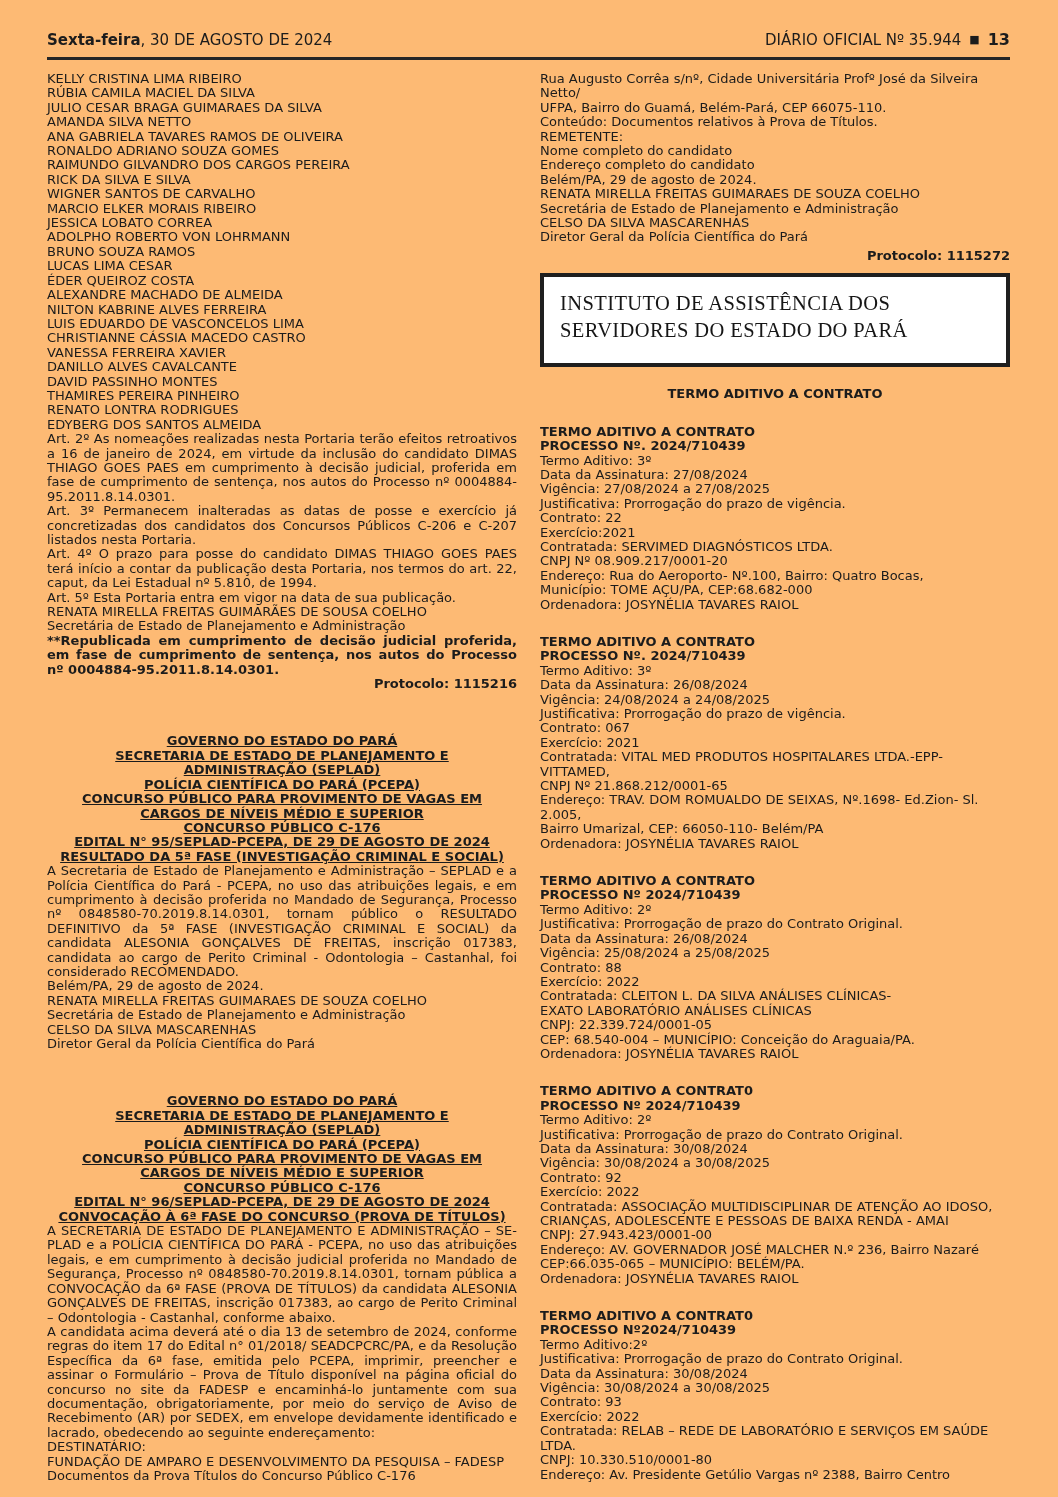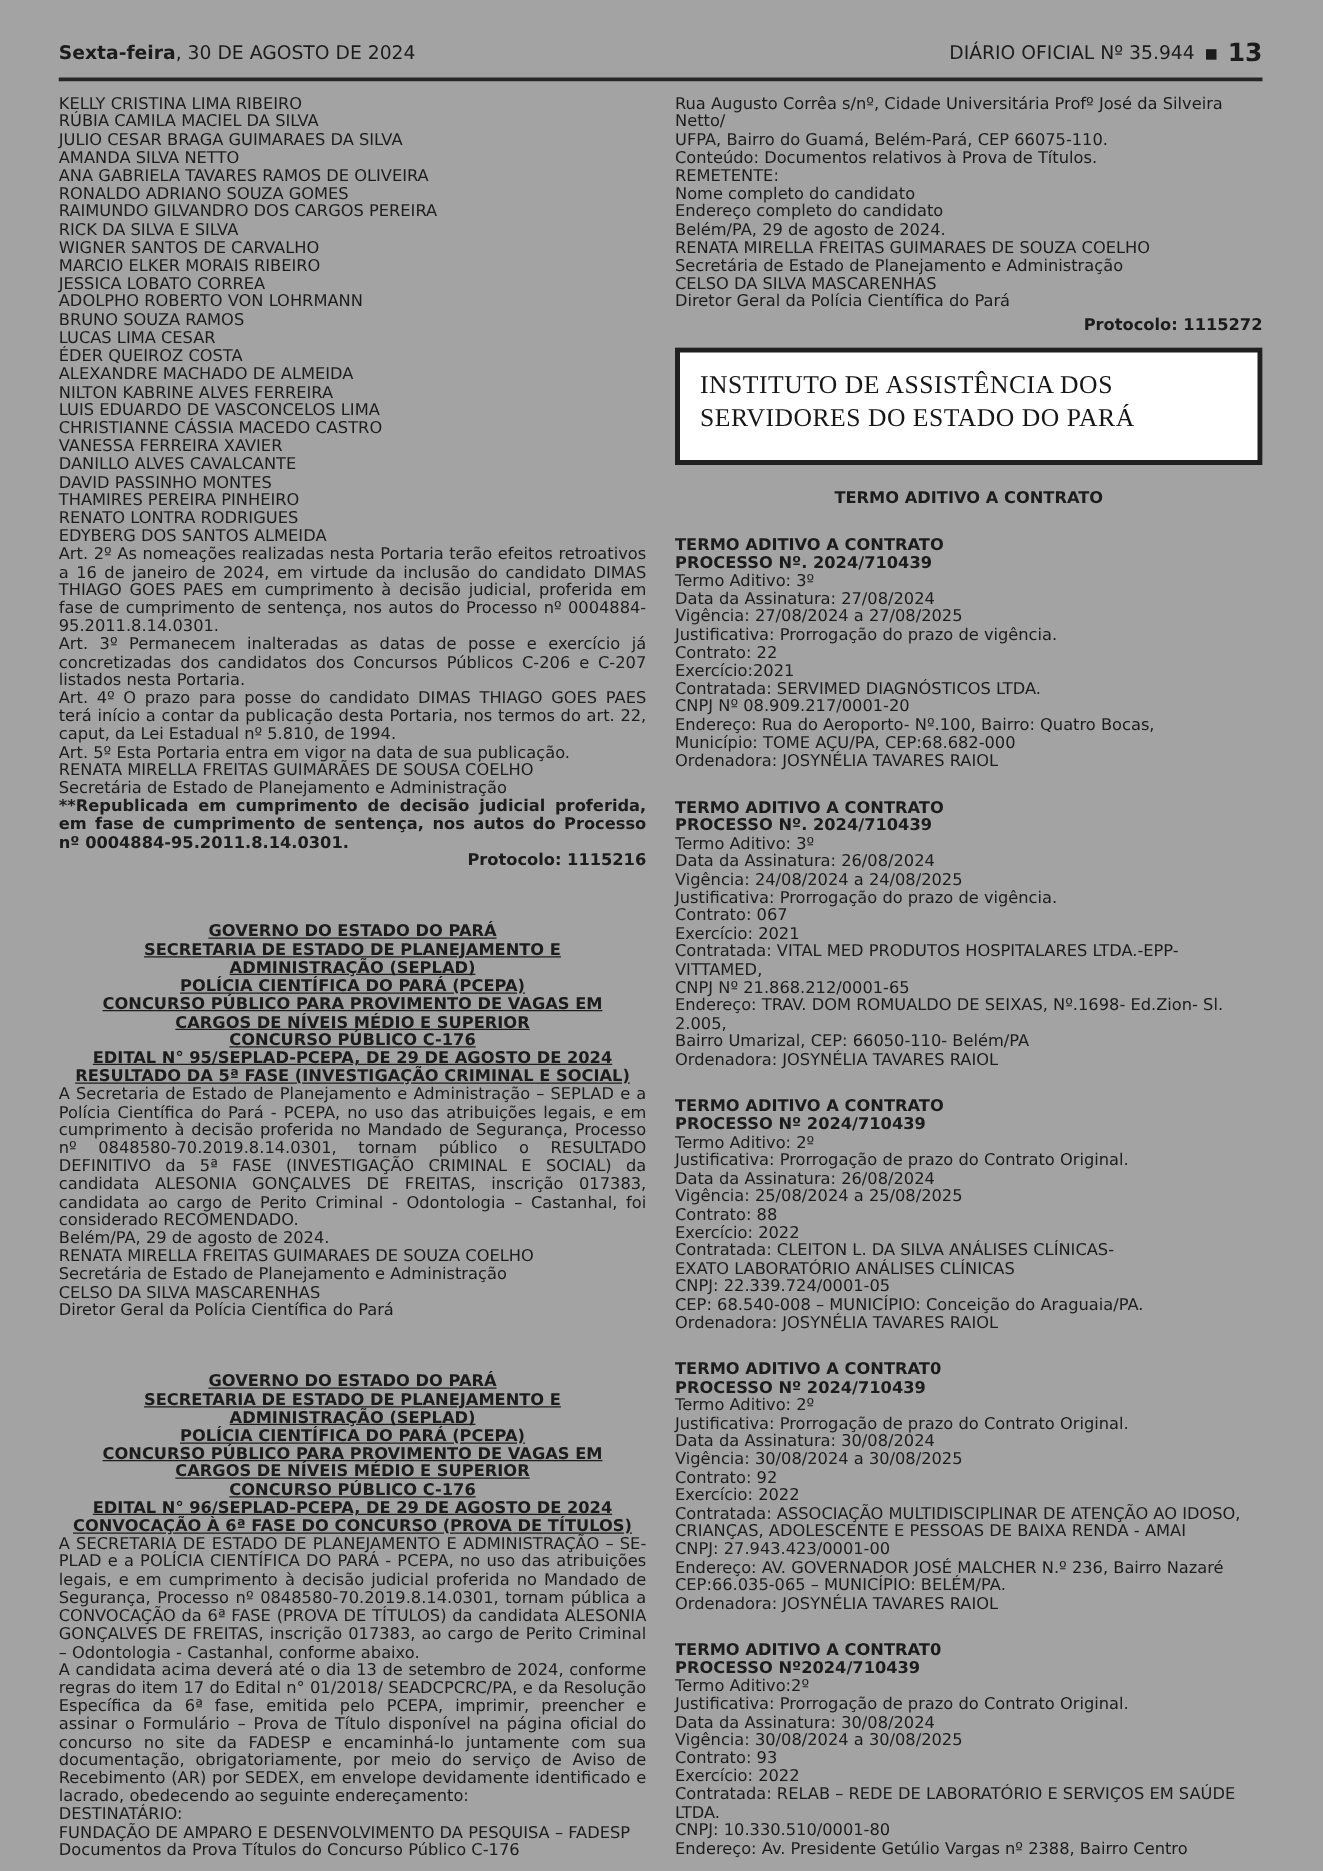--- a/index.html
+++ b/index.html
@@ -1,25 +1,25 @@
 <!DOCTYPE html>
 <html lang="pt"><head>
 <meta charset="utf-8">
 <style>
   html,body{margin:0;padding:0;background:#fff;}
   .page{
-    width:1058px;height:1497px;overflow:hidden;background:#a3a3a3;
+    width:1058px;height:1497px;overflow:hidden;background:#fdba74;
     box-sizing:border-box;padding:30px 48px 0 47px;
     font-family:"DejaVu Sans","Liberation Sans",sans-serif;
     color:#1c1c1c;
   }
   .header{display:flex;justify-content:space-between;align-items:baseline;font-size:15px;}
   .h-right{display:flex;align-items:center;gap:8px;}
   .sq{font-size:11px;line-height:1;}
-  .pgnum{font-size:20px;}
+  .pgnum{font-size:16px;}
   .bold{font-weight:700;}
   .header-rule{border-top:3px solid #262626;margin-top:8px;}
   .cols{display:flex;gap:23px;margin-top:12px;font-size:13px;line-height:14.4px;}
   .col{flex:1 1 0;min-width:0;}
   .line{white-space:normal;}
   .para{text-align:justify;}
   .protocol{font-weight:700;text-align:right;}
   .protocol-right{margin-top:4px;}
   .heading-block{margin-top:43px;font-weight:700;text-align:center;text-decoration:underline;}
   .center-heading{font-weight:700;text-align:center;margin-top:20px;}
@@ -213,21 +213,21 @@
 
           <div class="line">Termo Aditivo: 2º</div>
               <div class="line">Justificativa: Prorrogação de prazo do Contrato Original.</div>
               <div class="line">Data da Assinatura: 26/08/2024</div>
               <div class="line">Vigência: 25/08/2024 a 25/08/2025</div>
               <div class="line">Contrato: 88</div>
               <div class="line">Exercício: 2022</div>
               <div class="line">Contratada: CLEITON L. DA SILVA ANÁLISES CLÍNICAS-</div>
               <div class="line">EXATO LABORATÓRIO ANÁLISES CLÍNICAS</div>
               <div class="line">CNPJ: 22.339.724/0001-05</div>
-              <div class="line">CEP: 68.540-008 – MUNICÍPIO: Conceição do Araguaia/PA.</div>
+              <div class="line">CEP: 68.540-004 – MUNICÍPIO: Conceição do Araguaia/PA.</div>
               <div class="line">Ordenadora: JOSYNÉLIA TAVARES RAIOL</div>
             </div>
         </div>
           <div class="termo">
           <div>
 
           <div class="line bold">TERMO ADITIVO A CONTRAT0</div>
               <div class="line bold">PROCESSO Nº 2024/710439</div>
             </div>
           <div>

